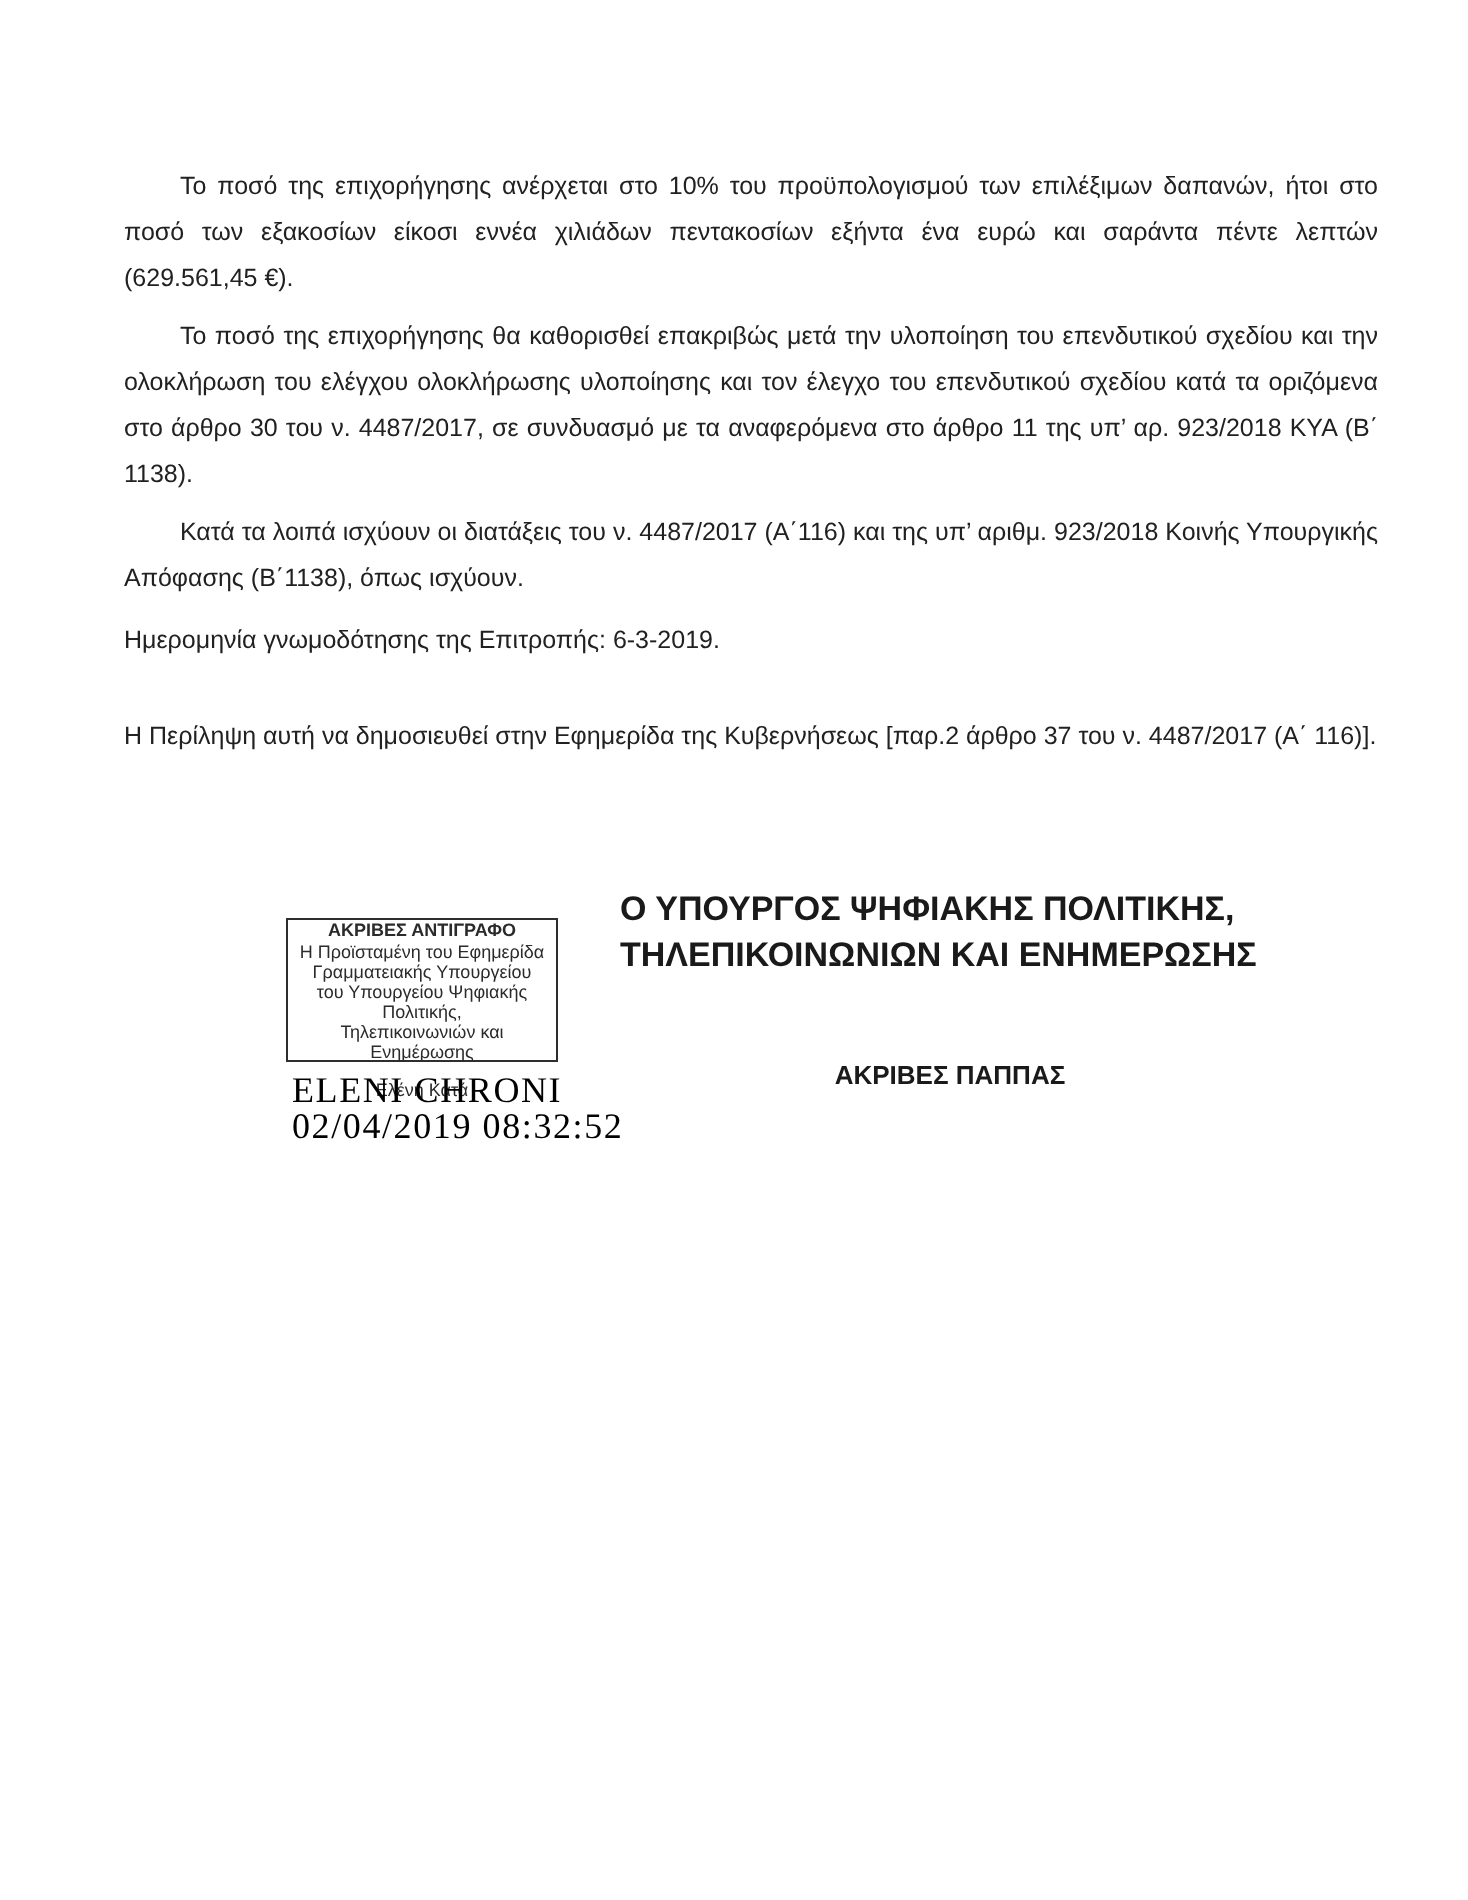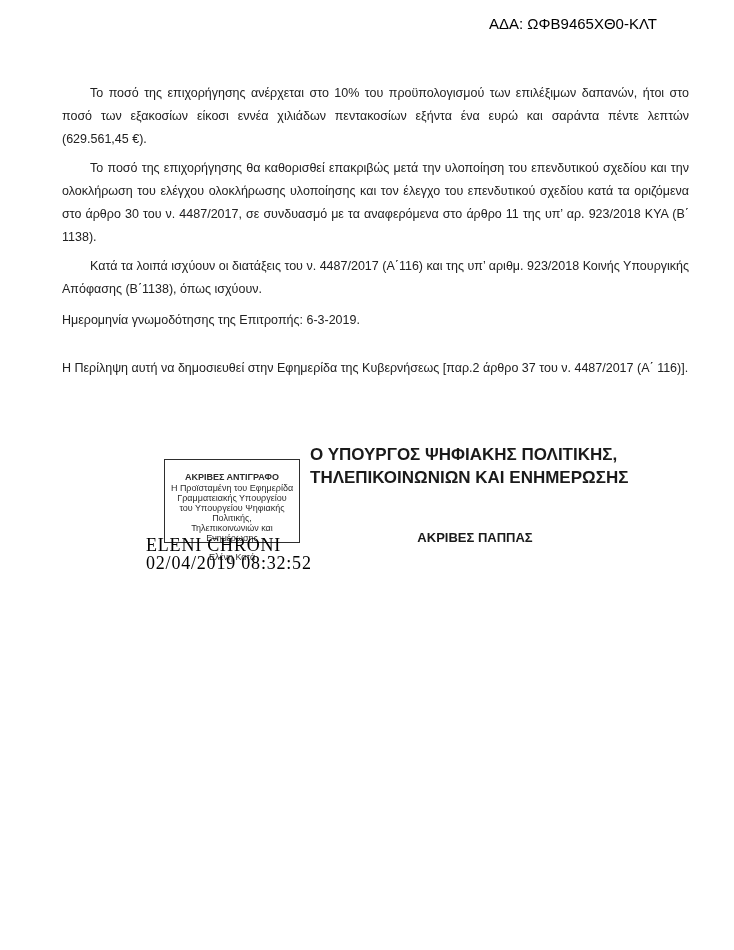--- a/index.html
+++ b/index.html
@@ -57,30 +57,30 @@
     top: 530px;
     width: 330px;
     text-align: center;
     font-weight: bold;
     font-size: 13px;
     color: #1a1a1a;
   }
 
   .stamp {
     position: absolute;
-    left: 164px;
+    left: 143px;
     top: 459px;
     width: 134px;
     height: 70px;
     border: 1.5px solid #2e2e2e;
     text-align: center;
     font-size: 9px;
     line-height: 10px;
     color: #2b2b2b;
-    padding-top: 12px;
+    padding-top: 0;
   }
   .stamp-title {
     font-weight: bold;
     margin-bottom: 1px;
   }
   .stamp-signer {
     margin-top: 9px;
   }
 
   .digital-signature {
@@ -93,21 +93,20 @@
     letter-spacing: 0.8px;
     color: #000000;
     white-space: nowrap;
   }
 </style>
 </head>
 <body>
 
 <div class="page">
 
-  <div class="ada">ΑΔΑ: ΩΦΒ9465ΧΘ0-ΚΛΤ</div>
 
   <div class="content">
     <p class="justify indent">Το ποσό της επιχορήγησης ανέρχεται στο 10% του προϋπολογισμού των επιλέξιμων δαπανών, ήτοι στο ποσό των εξακοσίων είκοσι εννέα χιλιάδων πεντακοσίων εξήντα ένα ευρώ και σαράντα πέντε λεπτών (629.561,45 €).</p>
     <p class="justify indent">Το ποσό της επιχορήγησης θα καθορισθεί επακριβώς μετά την υλοποίηση του επενδυτικού σχεδίου και την ολοκλήρωση του ελέγχου ολοκλήρωσης υλοποίησης και τον έλεγχο του επενδυτικού σχεδίου κατά τα οριζόμενα στο άρθρο 30 του ν. 4487/2017, σε συνδυασμό με τα αναφερόμενα στο  άρθρο 11 της υπ’ αρ. 923/2018 ΚΥΑ (Β΄ 1138).</p>
     <p class="justify indent">Κατά τα λοιπά ισχύουν οι διατάξεις του ν. 4487/2017 (Α΄116) και της υπ’ αριθμ. 923/2018 Κοινής Υπουργικής Απόφασης (Β΄1138), όπως ισχύουν.</p>
     <p class="date-line">Ημερομηνία γνωμοδότησης της Επιτροπής: 6-3-2019.</p>
     <p class="justify pub-line">Η Περίληψη αυτή να δημοσιευθεί στην Εφημερίδα της Κυβερνήσεως [παρ.2 άρθρο 37 του ν. 4487/2017 (Α΄ 116)].</p>
   </div>
 
   <div class="minister-title">

